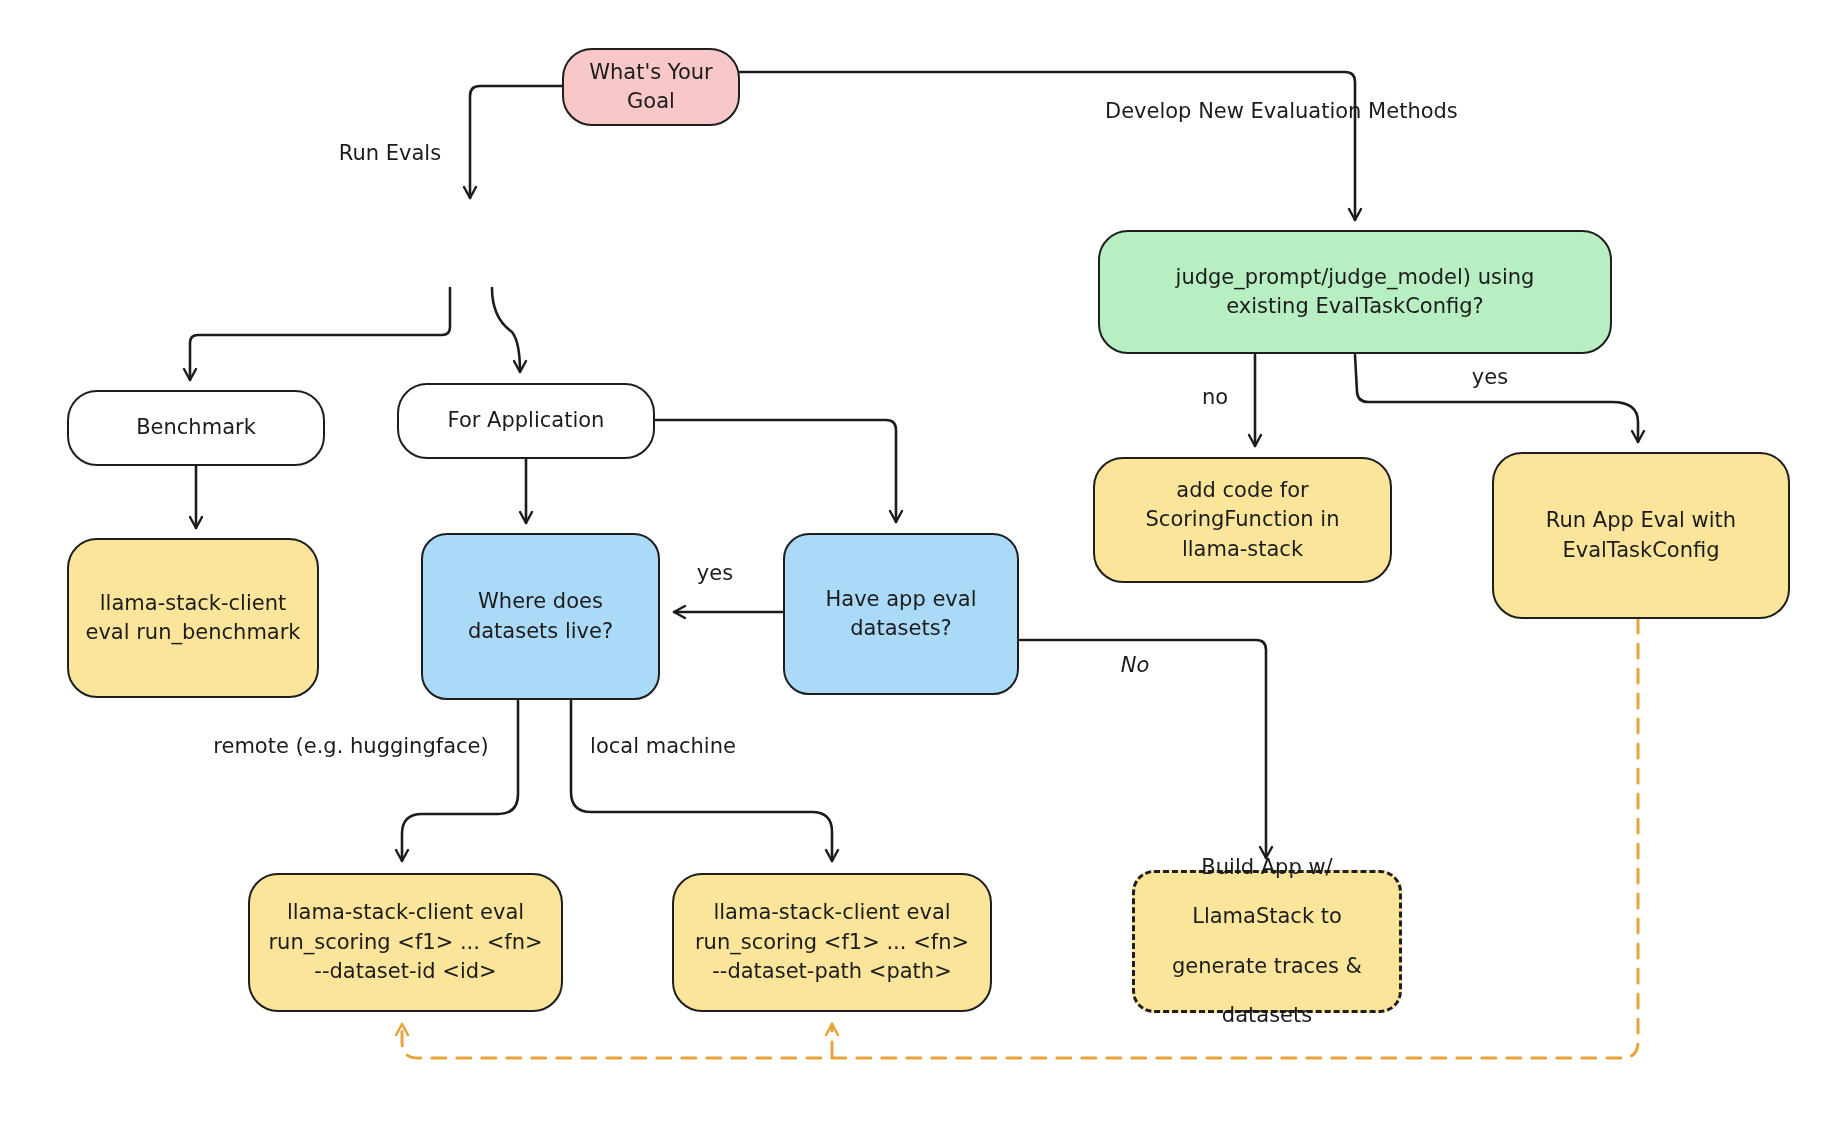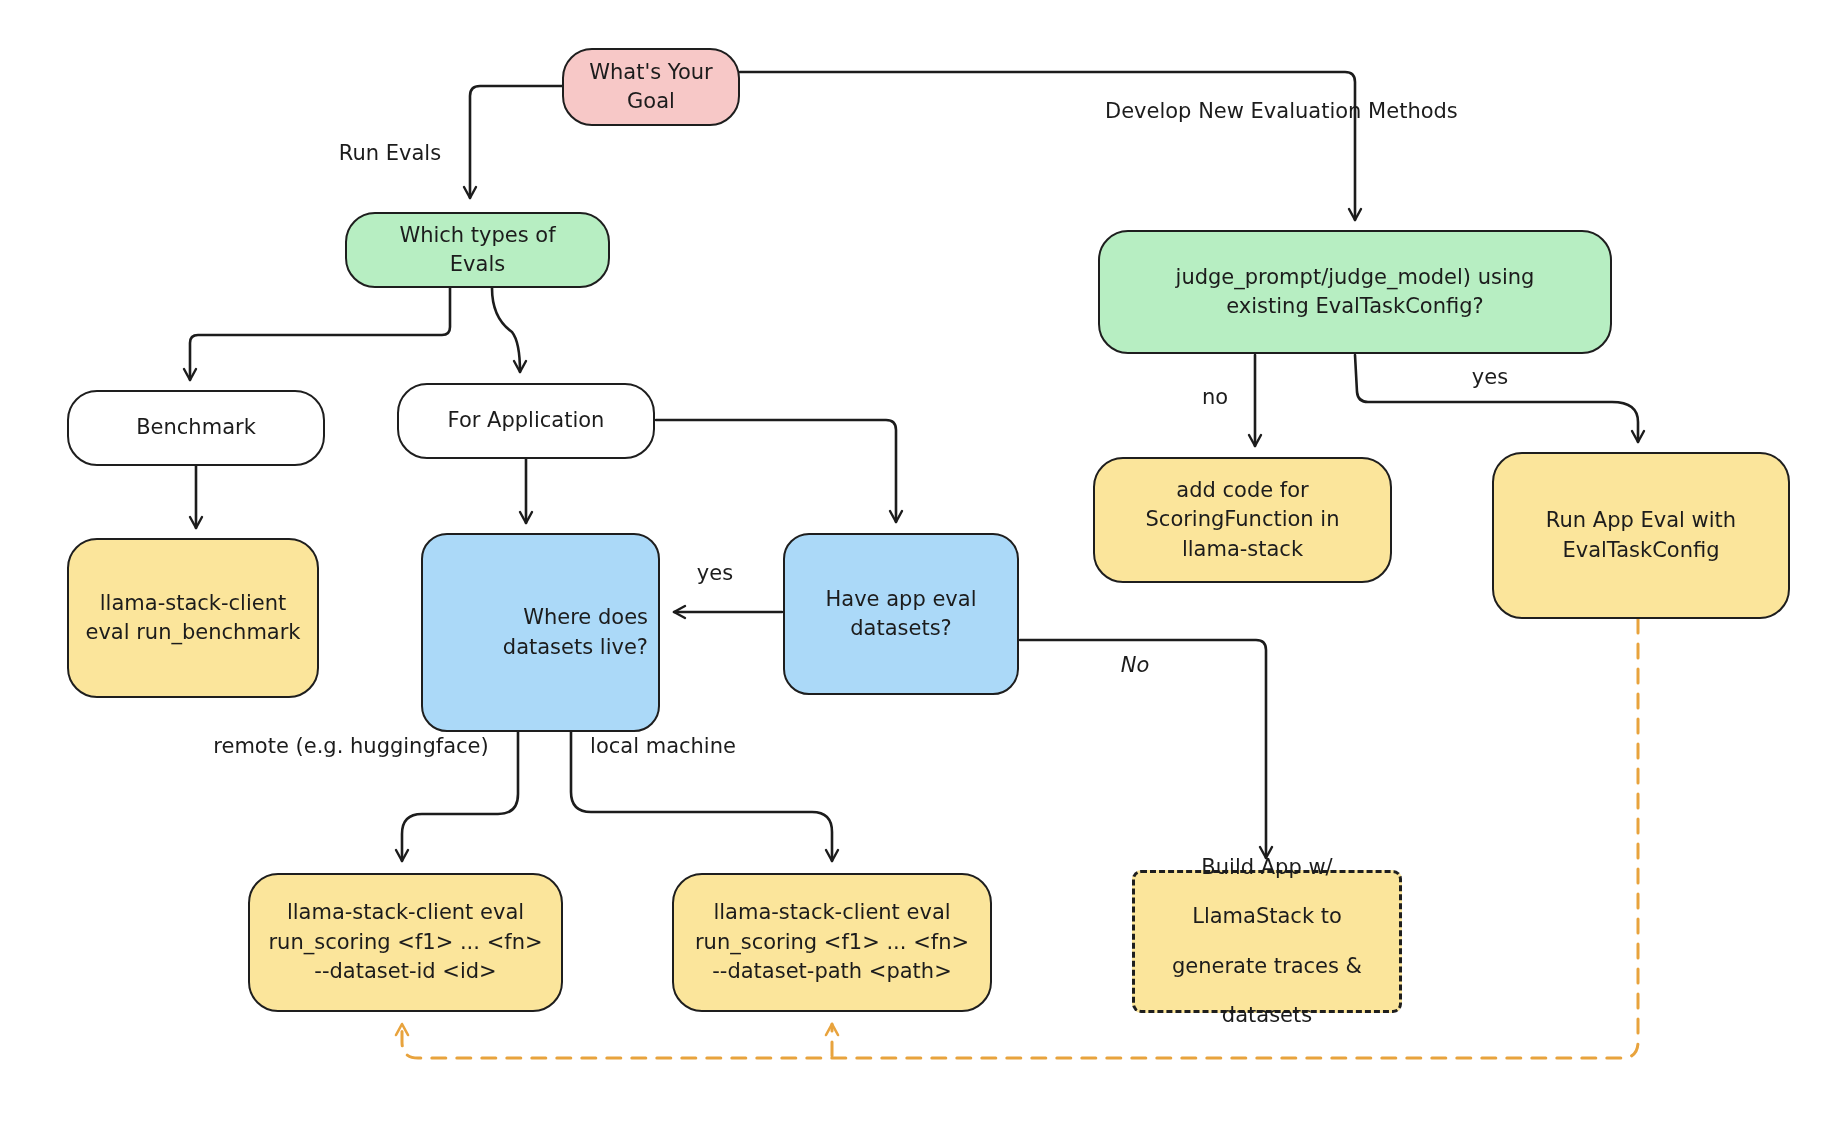--- a/index.html
+++ b/index.html
@@ -12,21 +12,21 @@
     position:absolute;z-index:2;border:2.5px solid #1e1e1e;border-radius:30px;
     display:flex;flex-direction:column;align-items:center;justify-content:center;
     text-align:center;font-size:21px;line-height:1.4;box-sizing:border-box;padding:6px 10px;
   }
   .node span{display:block;white-space:nowrap;}
   .pink{background:#f7c8c7;}
   .green{background:#b7eec2;}
   .blue{background:#abd9f8;}
   .yellow{background:#fbe59b;}
   .white{background:#ffffff;}
-  .dashed{border-style:dashed;border-width:3px;border-radius:9px;gap:20px;}
+  .dashed{border-style:dashed;border-width:3px;border-radius:22px;gap:20px;}
   .lbl{
     position:absolute;z-index:2;font-size:21px;line-height:1.3;text-align:center;
     color:#1c1c1c;white-space:nowrap;
   }
 </style>
 </head>
 <body>
 
 <div id="canvas">
 
@@ -58,44 +58,40 @@
       <path d="M 1638 594 L 1638 1042 Q 1638 1058 1622 1058 L 418 1058 Q 402 1058 402 1042 L 402 1024" marker-end="url(#mo)"></path>
       <path d="M 832 1056 L 832 1024" marker-end="url(#mo)"></path>
     </g>
   </svg>
 
   <div class="node pink" style="left:562px;top:48px;width:178px;height:78px;">
     <span>What's Your</span>
     <span>Goal</span>
   </div>
 
-  <div class="node green" style="left:345px;top:212px;width:265px;height:76px;">
-    <span>Which types of</span>
-    <span>Evals</span>
-  </div>
 
   <div class="node green" style="left:1098px;top:230px;width:514px;height:124px;">
     <span>judge_prompt/judge_model) using</span>
     <span>existing EvalTaskConfig?</span>
   </div>
 
   <div class="node white" style="left:67px;top:390px;width:258px;height:76px;">
     <span>Benchmark</span>
   </div>
 
   <div class="node white" style="left:397px;top:383px;width:258px;height:76px;">
     <span>For Application</span>
   </div>
 
   <div class="node yellow" style="left:67px;top:538px;width:252px;height:160px;">
     <span>llama-stack-client</span>
     <span>eval run_benchmark</span>
   </div>
 
-  <div class="node blue" style="left:421px;top:533px;width:239px;height:199px;border-radius:26px;align-items:flex-end;">
+  <div class="node blue" style="left:421px;top:533px;width:239px;height:167px;border-radius:26px;">
     <span>Where does</span>
     <span>datasets live?</span>
   </div>
 
   <div class="node blue" style="left:783px;top:533px;width:236px;height:162px;border-radius:26px;">
     <span>Have app eval</span>
     <span>datasets?</span>
   </div>
 
   <div class="node yellow" style="left:1093px;top:457px;width:299px;height:126px;">

